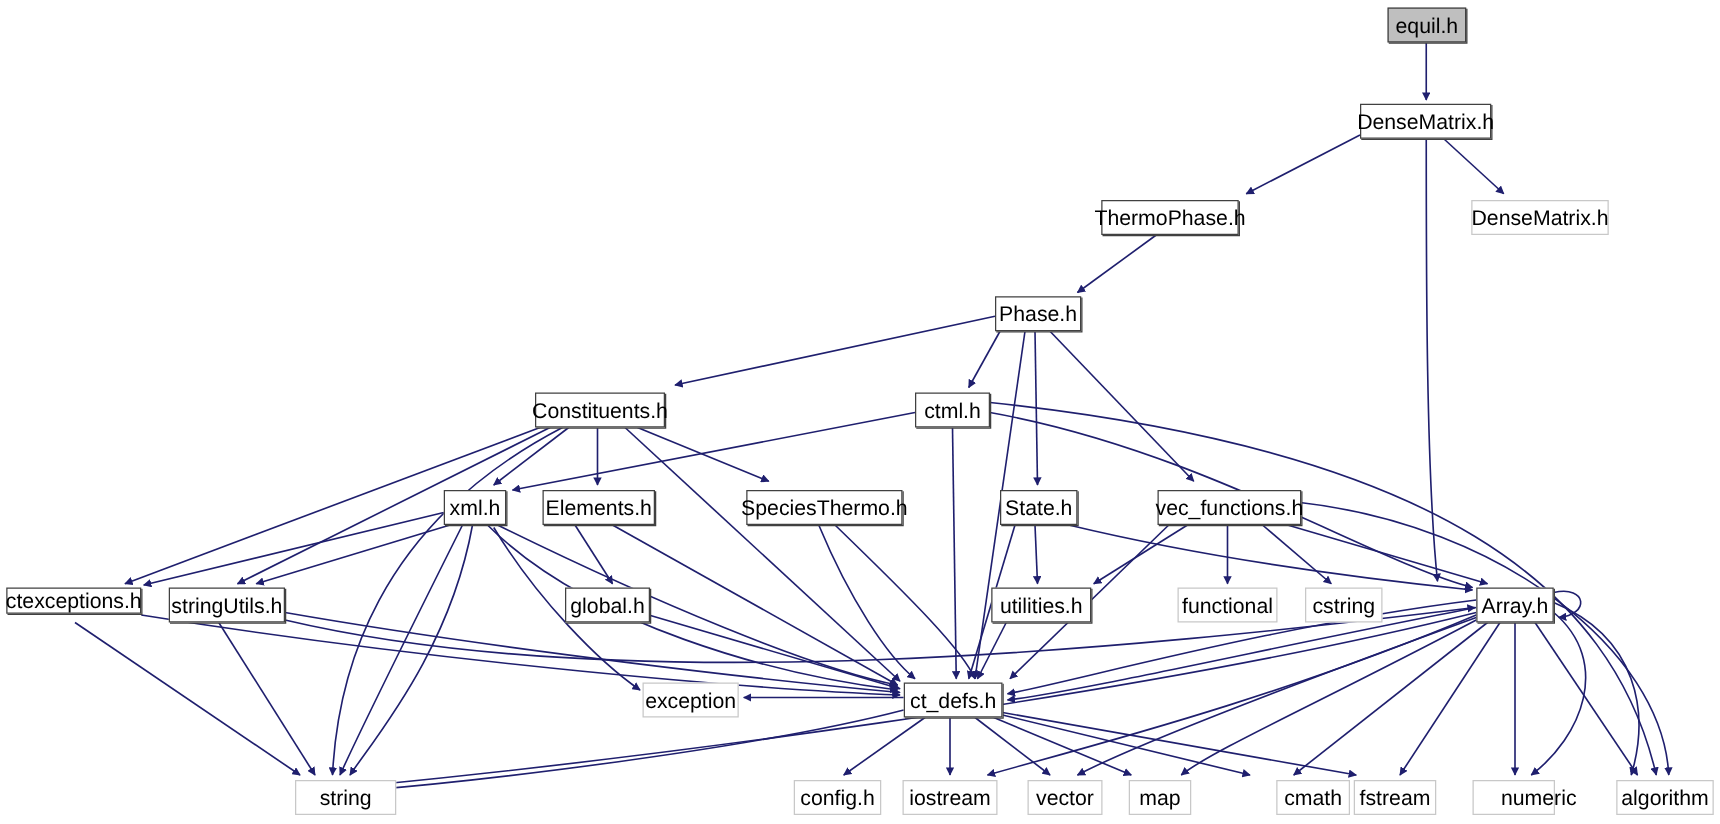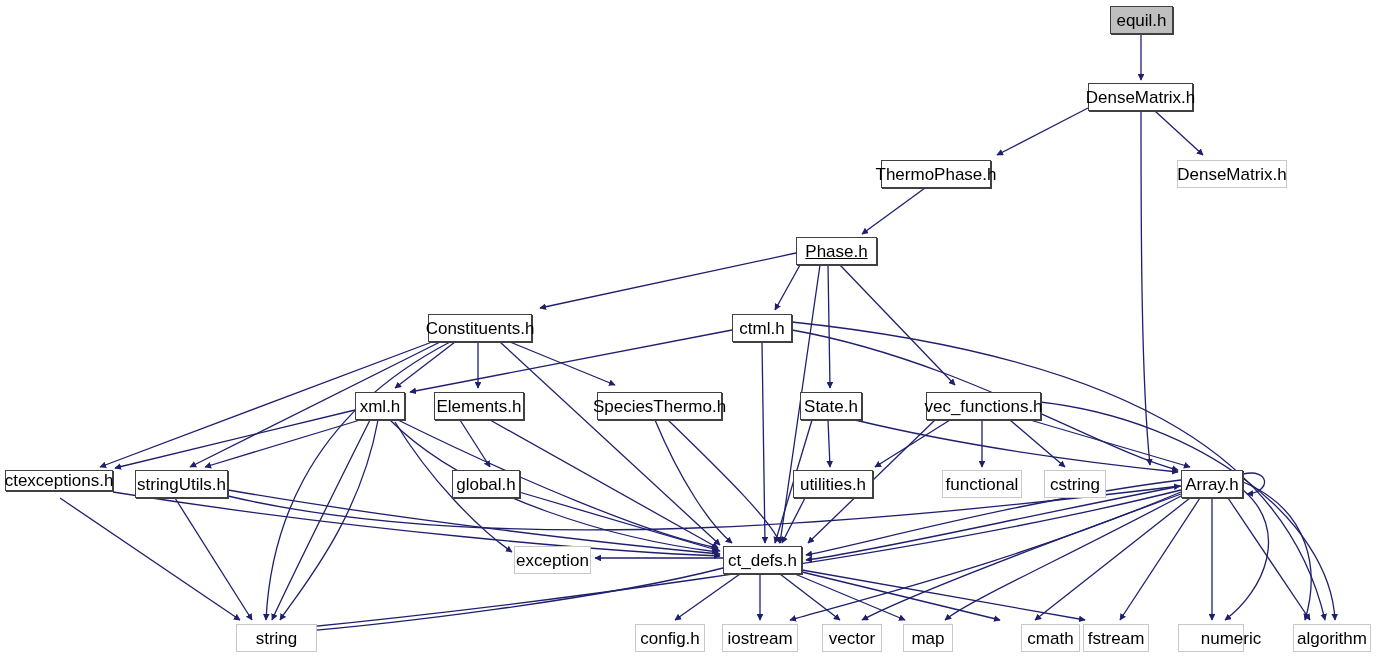--- a/index.html
+++ b/index.html
@@ -135,21 +135,21 @@
       </div>
       <div class="node solid" style="left: 1088px; top: 83px; width: 105px; height: 28px;">
         <span>DenseMatrix.h</span>
       </div>
       <div class="node solid" style="left: 881px; top: 160px; width: 110px; height: 28px;">
         <span>ThermoPhase.h</span>
       </div>
       <div class="node faint" style="left: 1177px; top: 160px; width: 110px; height: 28px;">
         <span>DenseMatrix.h</span>
       </div>
-      <div class="node solid" style="left: 796px; top: 237px; width: 81px; height: 28px; text-decoration: underline;">
+      <div class="node solid" style="left: 796px; top: 237px; width: 69px; height: 28px;">
         <span>Phase.h</span>
       </div>
       <div class="node solid" style="left: 428px; top: 314px; width: 104px; height: 28px;">
         <span>Constituents.h</span>
       </div>
       <div class="node solid" style="left: 732px; top: 314px; width: 60px; height: 28px;">
         <span>ctml.h</span>
       </div>
       <div class="node solid" style="left: 355px; top: 392px; width: 50px; height: 28px;">
         <span>xml.h</span>

